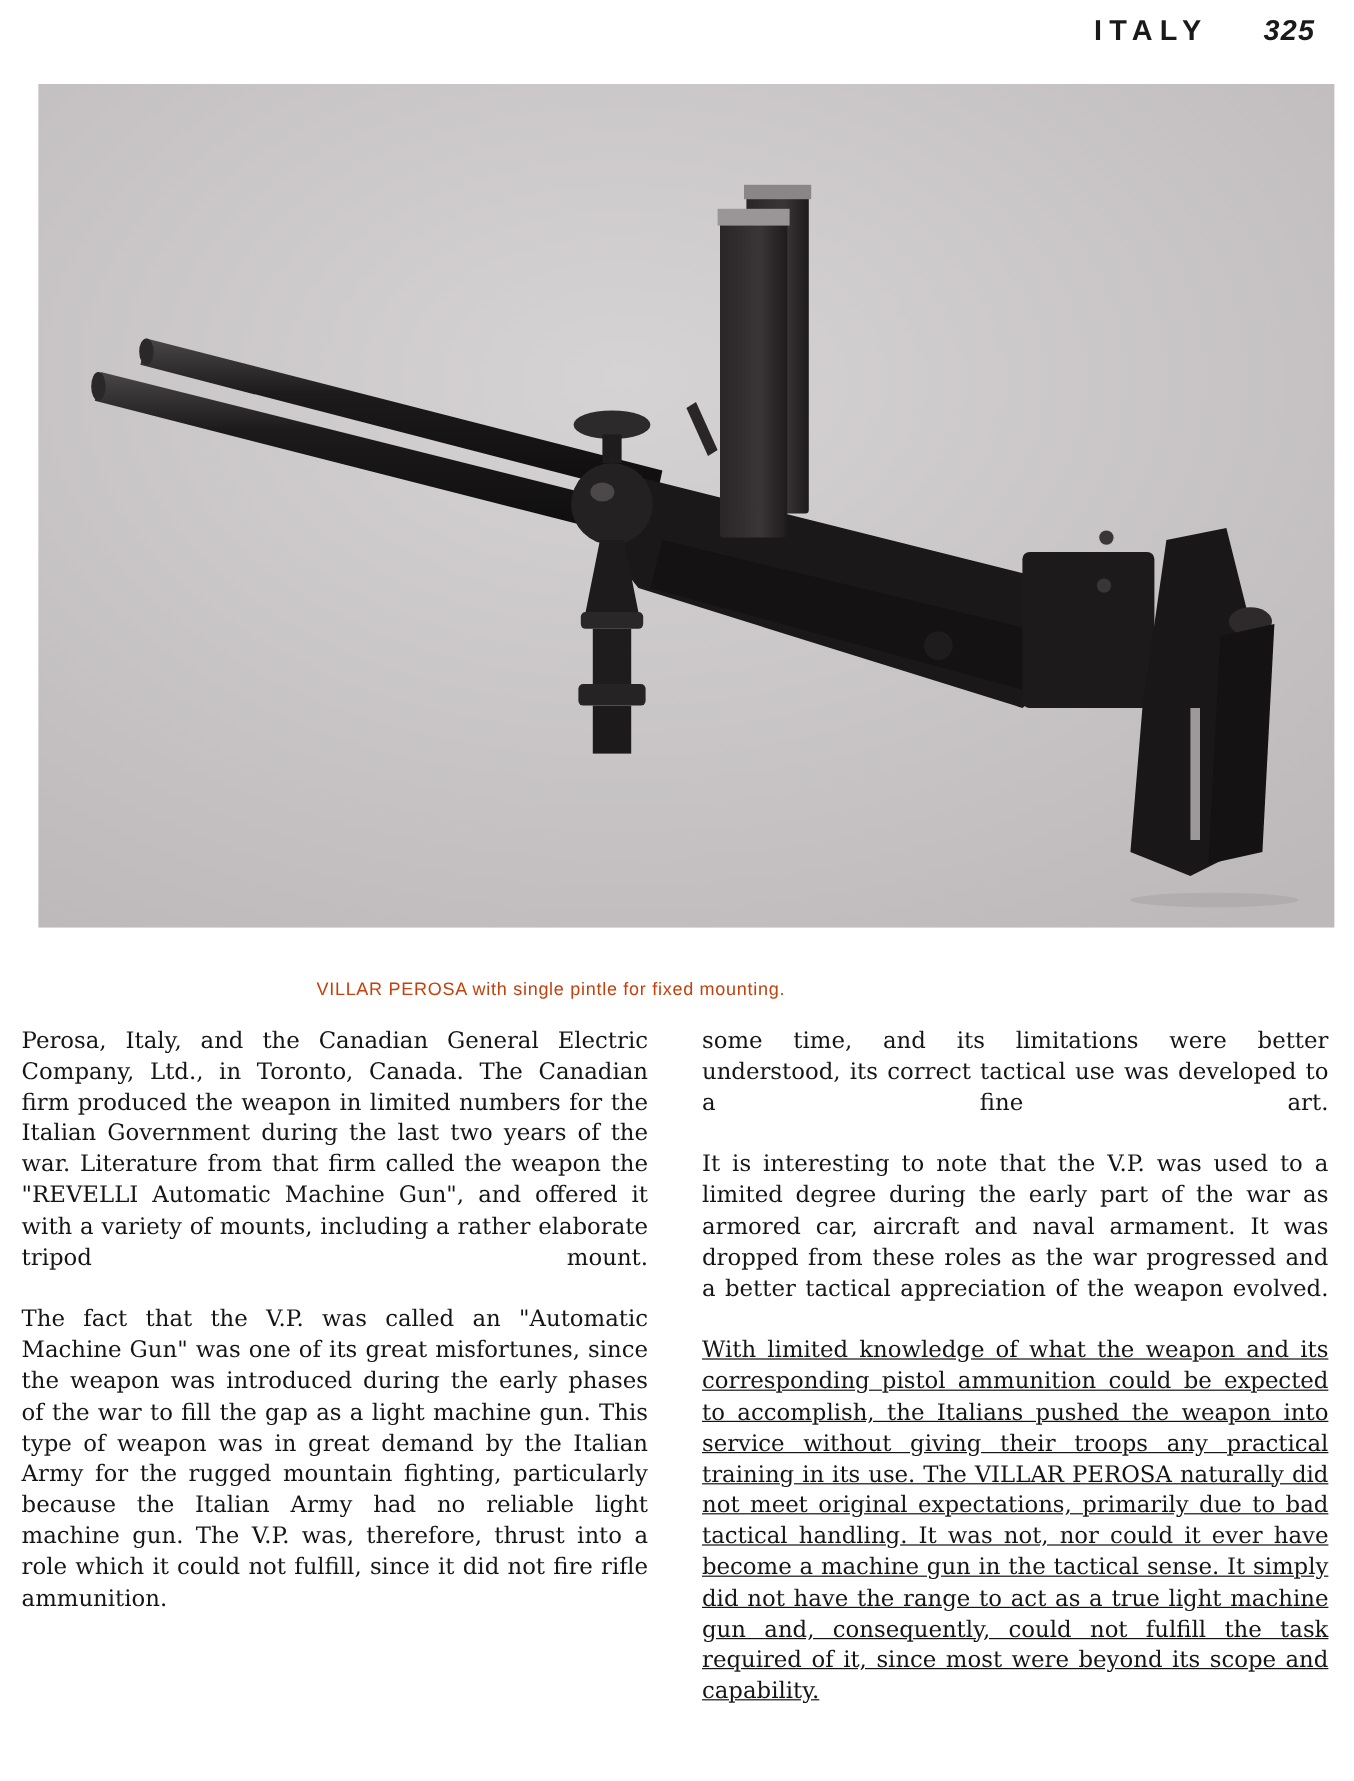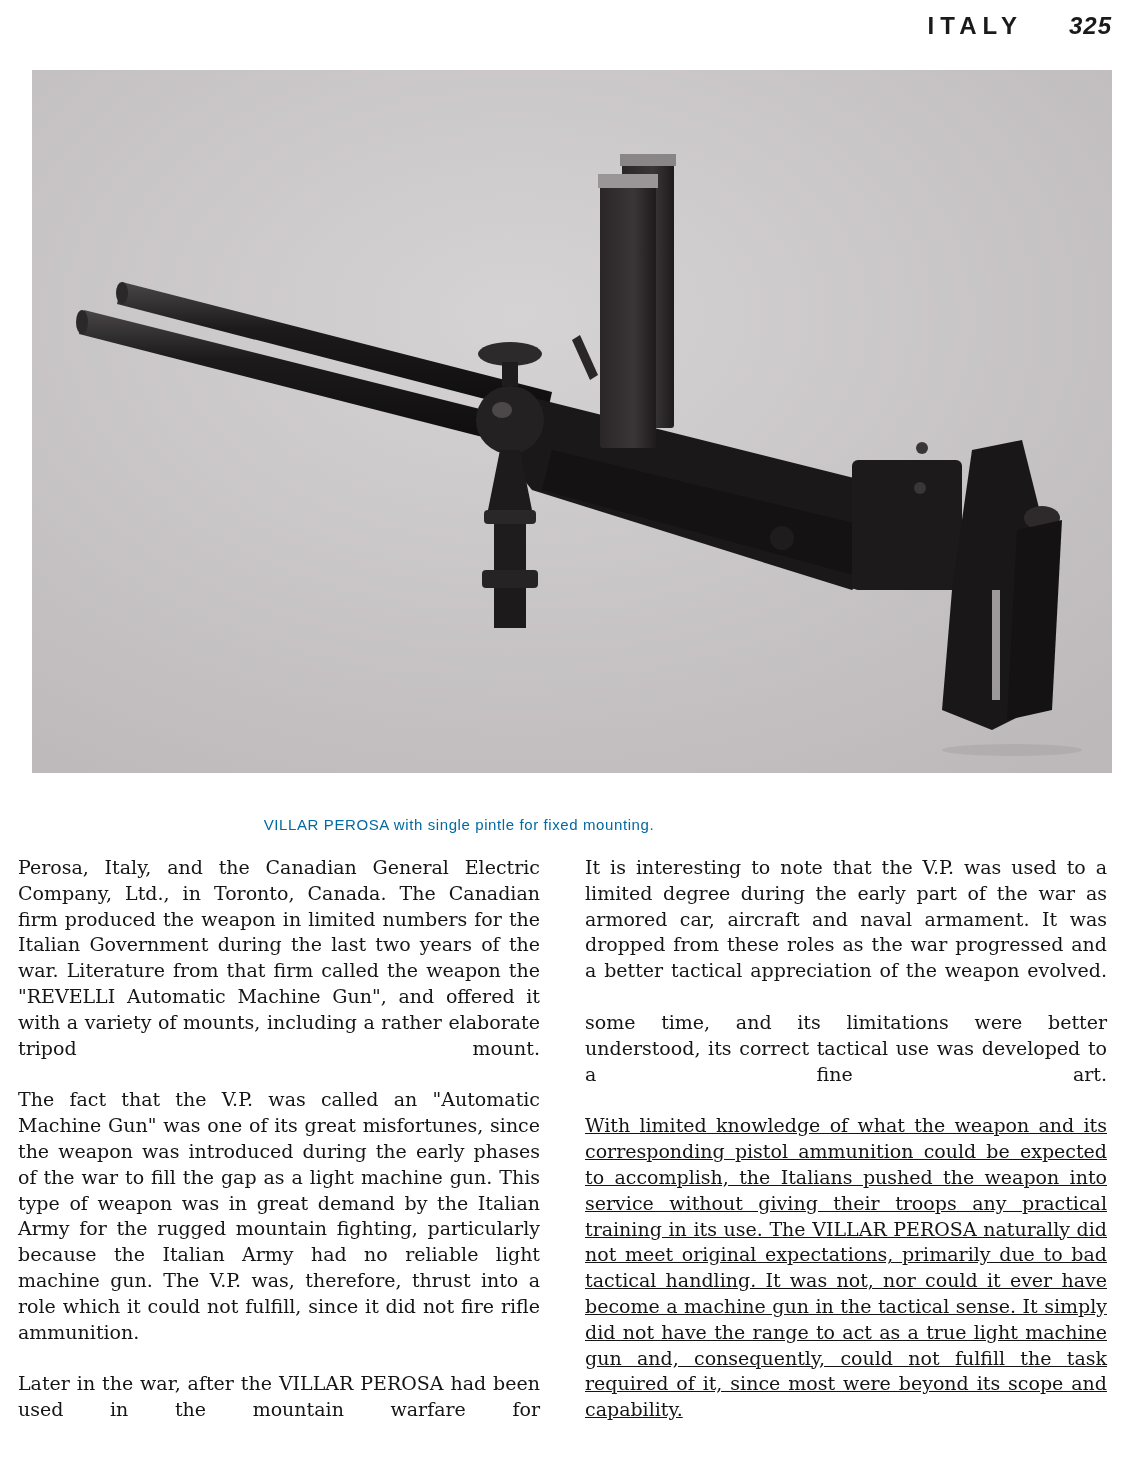--- a/index.html
+++ b/index.html
@@ -1,22 +1,22 @@
 <!DOCTYPE html>
 <html><head>
 <meta charset="utf-8">
 <style>
   html, body { margin:0; padding:0; background:#ffffff; }
   body { width:1128px; height:1484px; position:relative; overflow:hidden; color:#1a1a1a; }
-  .running-head { position:absolute; top:12px; right:16px; font-family:"Liberation Sans", sans-serif; font-weight:bold; font-size:24px; display:flex; gap:46px; align-items:baseline; }
+  .running-head { position:absolute; top:12px; right:32px; font-family:"Liberation Sans", sans-serif; font-weight:bold; font-size:24px; display:flex; gap:46px; align-items:baseline; }
   .running-head .section { letter-spacing:6px; }
   .running-head .page-no { letter-spacing:1px;font-style:italic; }
   .photo { position:absolute; left:32px; top:70px; width:1080px; height:703px; overflow:hidden; background:#c9c6c8; }
   .photo svg { display:block; width:100%; height:100%; }
-  .caption { position:absolute; top:816px; left:0; width:918px; text-align:center; font-family:"Liberation Sans", sans-serif; font-size:15px; letter-spacing:0.6px; color:#0369a1; }
+  .caption { position:absolute; top:816px; left:0; width:918px; text-align:center; font-family:"Liberation Sans", sans-serif; font-size:15px; letter-spacing:0.6px; color:#c2410c; }
   .column { position:absolute; top:855px; width:522px; font-family:"DejaVu Serif", serif; font-size:19px; line-height:25.8px; color:#151515; }
   .column p { margin:0 0 26px 0; text-align:justify; text-align-last:justify; }
   .column p.last { text-align-last:left;text-decoration:underline; }
   .col-left { left:18px; }
   .col-right { left:585px; }
 </style>
 </head>
 <body>
 
 <div class="running-head">
@@ -90,20 +90,19 @@
 
     <ellipse cx="980" cy="680" rx="70" ry="6" fill="#a9a5a7" opacity="0.6"></ellipse>
   </svg>
 </div>
 
 <div class="caption">VILLAR PEROSA with single pintle for fixed mounting.</div>
 
 <div class="column col-left">
   <p>Perosa, Italy, and the Canadian General Electric Company, Ltd., in Toronto, Canada. The Canadian firm produced the weapon in limited numbers for the Italian Government during the last two years of the war. Literature from that firm called the weapon the "REVELLI Automatic Machine Gun", and offered it with a variety of mounts, including a rather elaborate tripod mount.</p>
   <p>The fact that the V.P. was called an "Automatic Machine Gun" was one of its great misfortunes, since the weapon was introduced during the early phases of the war to fill the gap as a light machine gun. This type of weapon was in great demand by the Italian Army for the rugged mountain fighting, particularly because the Italian Army had no reliable light machine gun. The V.P. was, therefore, thrust into a role which it could not fulfill, since it did not fire rifle ammunition.</p>
-  <p>Later in the war, after the VILLAR PEROSA had been used in the mountain warfare for</p>
 </div>
 
 <div class="column col-right">
+  <p>some time, and its limitations were better understood, its correct tactical use was developed to a fine art.</p>
   <p>It is interesting to note that the V.P. was used to a limited degree during the early part of the war as armored car, aircraft and naval armament. It was dropped from these roles as the war progressed and a better tactical appreciation of the weapon evolved.</p>
-  <p>some time, and its limitations were better understood, its correct tactical use was developed to a fine art.</p>
   <p class="last">With limited knowledge of what the weapon and its corresponding pistol ammunition could be expected to accomplish, the Italians pushed the weapon into service without giving their troops any practical training in its use. The VILLAR PEROSA naturally did not meet original expectations, primarily due to bad tactical handling. It was not, nor could it ever have become a machine gun in the tactical sense. It simply did not have the range to act as a true light machine gun and, consequently, could not fulfill the task required of it, since most were beyond its scope and capability.</p>
 </div>
 
 </body></html>

